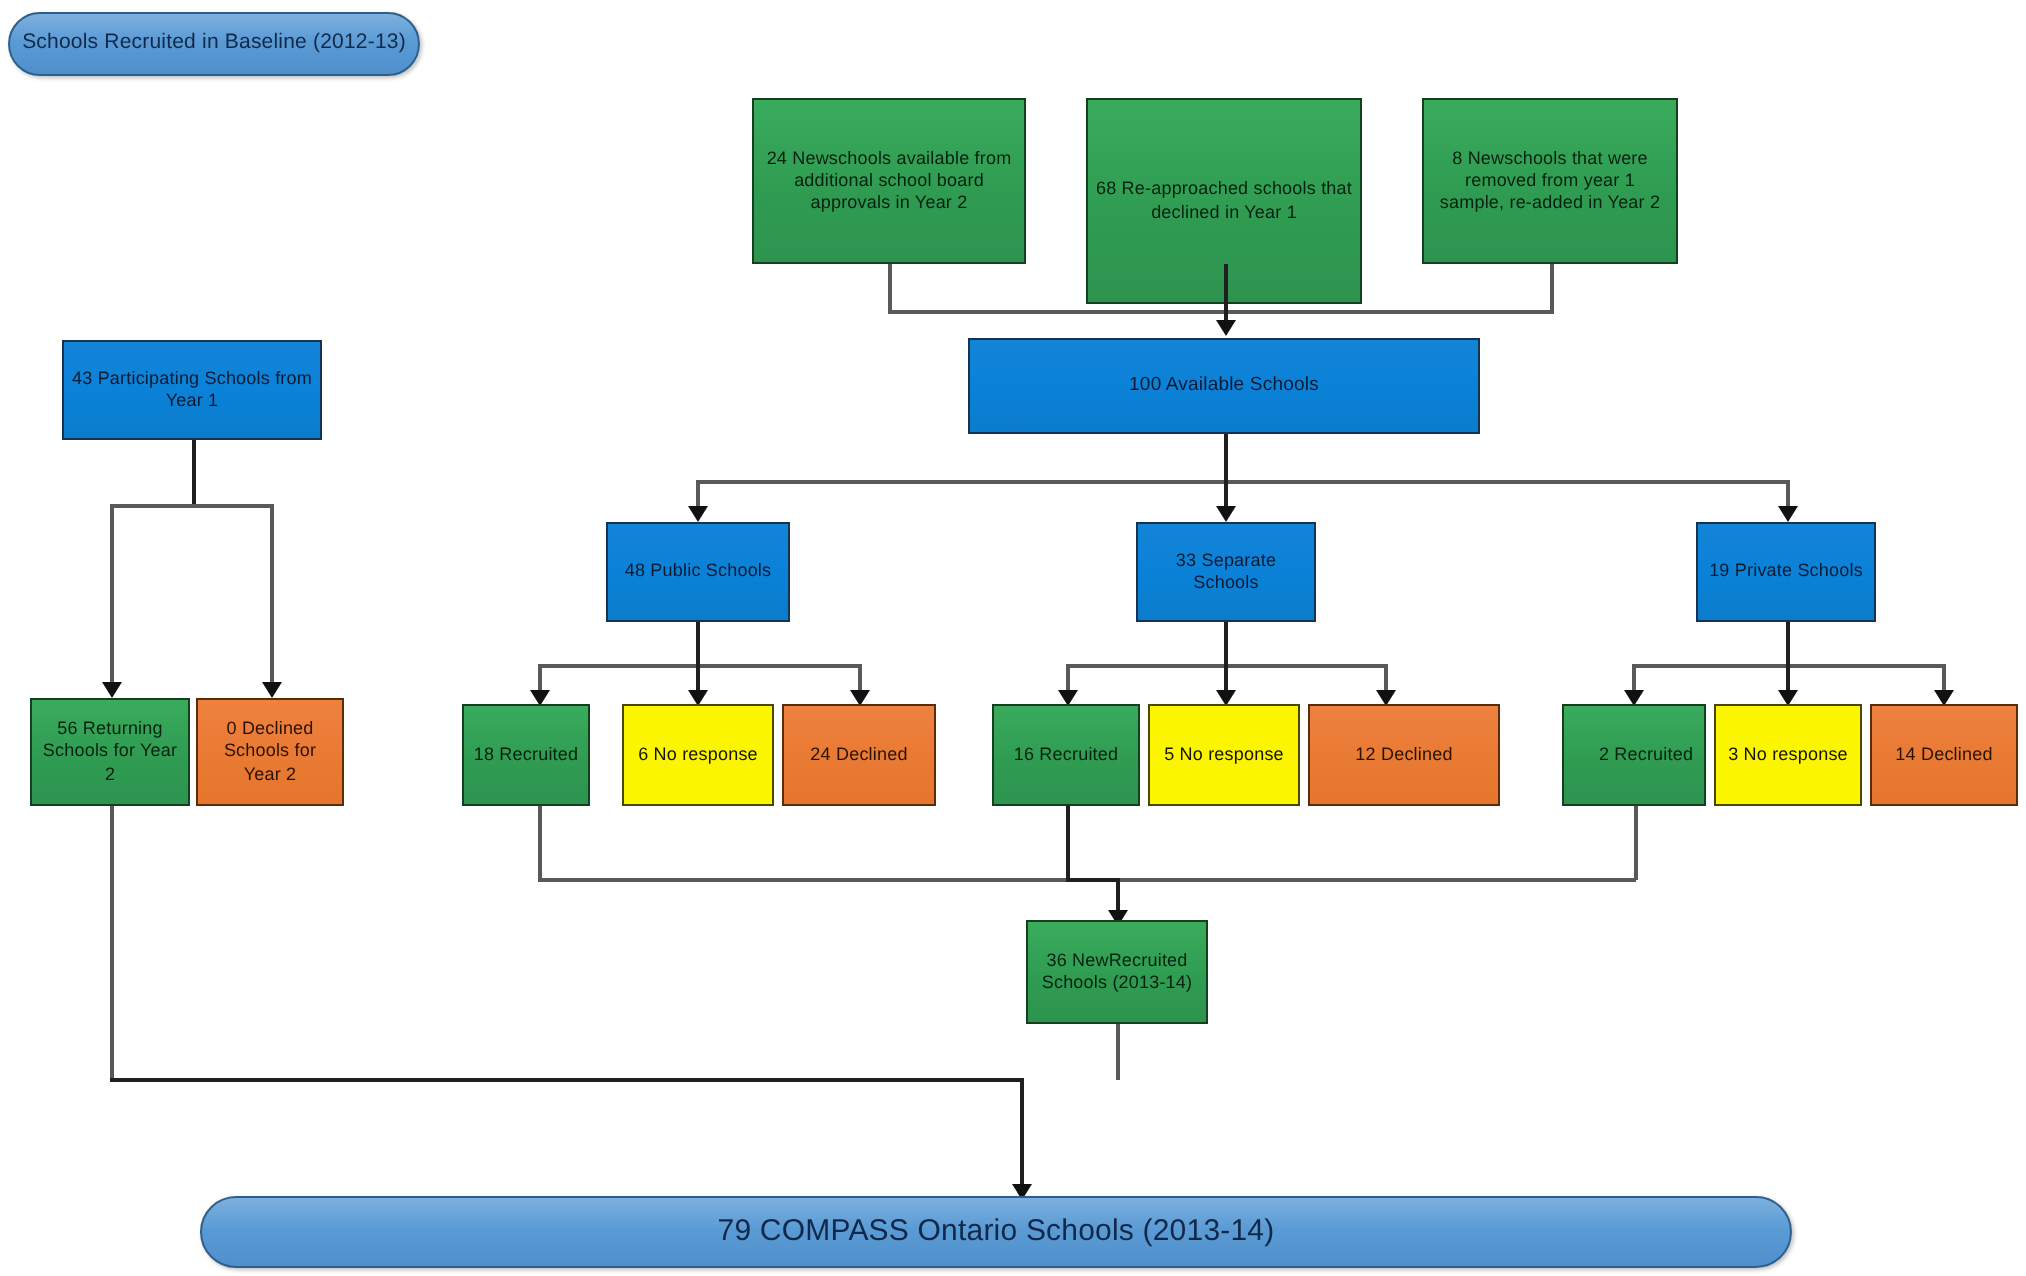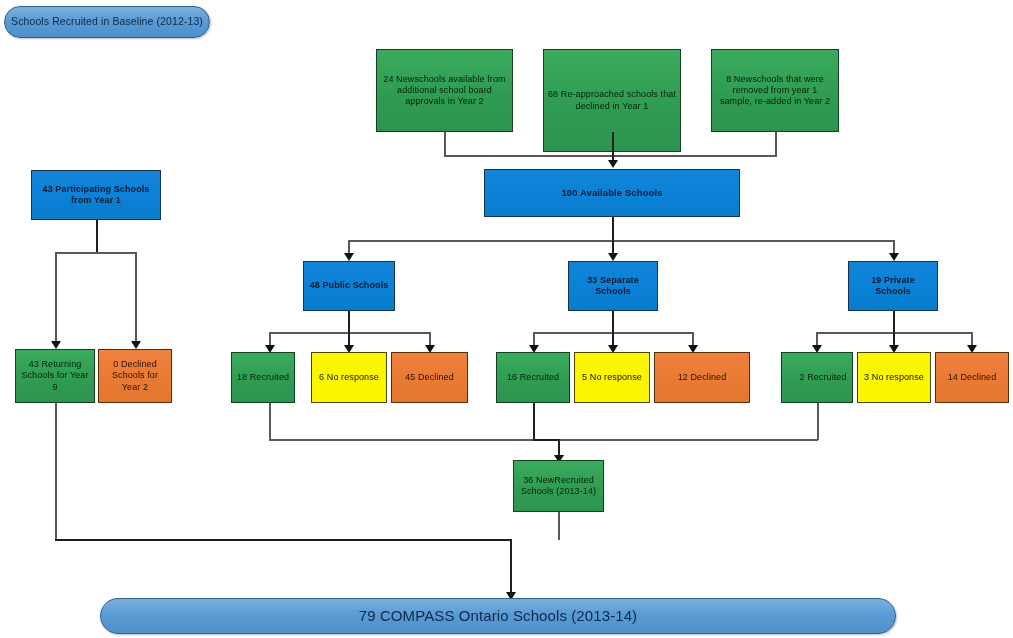--- a/index.html
+++ b/index.html
@@ -47,21 +47,20 @@
   }
   .banner-lg {
     font-size: 15px;
   }
   
   .blue {
     background: linear-gradient(to bottom, #1484d6 0%, #0a82d8 50%, #0b7ccb 100%);
     background-color: #0d82d8;
     border: 1.5px solid #16334f;
     color: #0b1b33;
-    font-weight: bold;
   }
   
   .green {
     background: linear-gradient(to bottom, #3aab5c 0%, #2f9c52 55%, #2d9450 100%);
     background-color: #329d54;
     border: 1.5px solid #14401f;
     color: #06210f;
   }
   
   .yellow {
@@ -140,21 +139,21 @@
   </div>
 
   <div class="vline dark" style="left:96px; top:220px; height:33px;"></div>
   <div class="hline" style="left:55px; top:252px; width:81px;"></div>
   <div class="vline" style="left:55px; top:252px; height:92px;"></div>
   <div class="vline" style="left:135px; top:252px; height:92px;"></div>
   <div class="arrow" style="left:51px; top:341px;"></div>
   <div class="arrow" style="left:131px; top:341px;"></div>
 
   <div class="node green" style="left:15px; top:349px; width:80px; height:54px;">
-    <span class="lbl">43 Returning Schools for Year 9</span>
+    <span class="lbl">56 Returning Schools for Year 2</span>
   </div>
 
   <div class="node orange" style="left:98px; top:349px; width:74px; height:54px;">
     <span class="lbl">0 Declined Schools for Year 2</span>
   </div>
 
   <div class="vline" style="left:55px; top:403px; height:137px;"></div>
   <div class="hline dark" style="left:55px; top:539px; width:456px;"></div>
 
   <div class="node blue" style="left:303px; top:261px; width:92px; height:50px;">
@@ -169,21 +168,21 @@
   <div class="arrow" style="left:344px; top:345px;"></div>
   <div class="arrow" style="left:425px; top:345px;"></div>
 
   <div class="node green" style="left:231px; top:352px; width:64px; height:51px;align-items:center;">
     <span class="lbl">18 Recruited</span>
   </div>
   <div class="node yellow" style="left:311px; top:352px; width:76px; height:51px;">
     <span class="lbl">6 No response</span>
   </div>
   <div class="node orange" style="left:391px; top:352px; width:77px; height:51px;">
-    <span class="lbl">45 Declined</span>
+    <span class="lbl">24 Declined</span>
   </div>
 
   <div class="node blue" style="left:568px; top:261px; width:90px; height:50px;">
     <span class="lbl">33 Separate Schools</span>
   </div>
   <div class="vline dark" style="left:612px; top:311px; height:22px;"></div>
   <div class="hline" style="left:533px; top:332px; width:160px;"></div>
   <div class="vline" style="left:533px; top:332px; height:16px;"></div>
   <div class="vline dark" style="left:612px; top:332px; height:16px;"></div>
   <div class="vline" style="left:692px; top:332px; height:16px;"></div>

